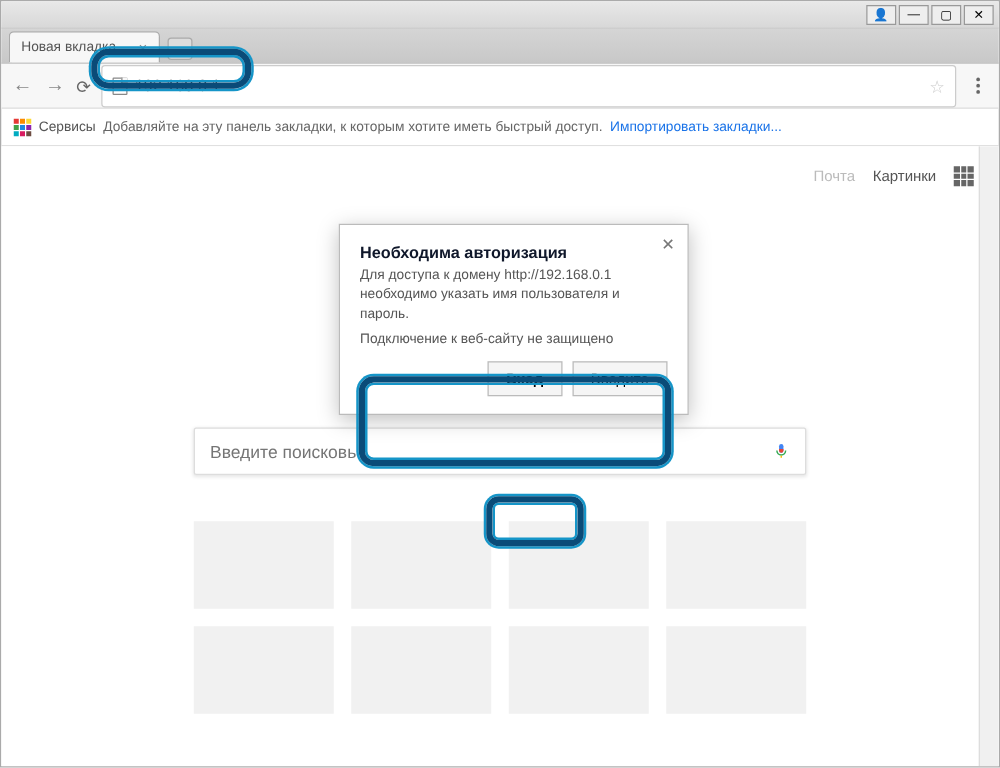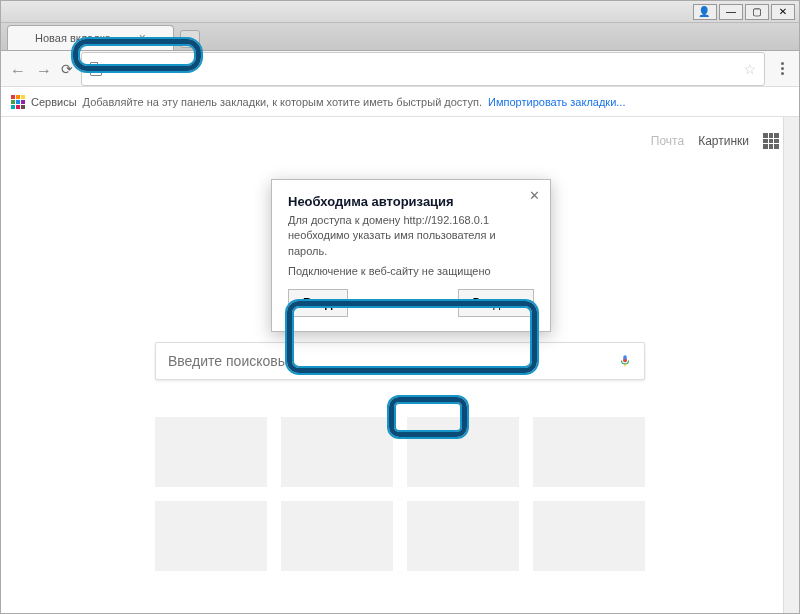--- a/index.html
+++ b/index.html
@@ -2,21 +2,21 @@
 <html><head>
 <meta charset="utf-8">
 <style>
 * { box-sizing: border-box; margin: 0; padding: 0; }
 body { font-family: Arial, sans-serif; font-size: 12px; background: #fff; width: 800px; height: 614px; overflow: hidden; position: relative; border: 1px solid #aaa; }
 
 .titlebar { height: 22px; background: linear-gradient(#e8e8e8, #d8d8d8); border-bottom: 1px solid #bbb; display: flex; justify-content: flex-end; align-items: center; padding: 0 4px; gap: 2px; }
 .winbtn { width: 24px; height: 16px; border: 1px solid #999; background: #eee; display: flex; align-items: center; justify-content: center; font-size: 10px; }
 
 .tabstrip { height: 28px; background: linear-gradient(#d5d5d5, #c8c8c8); display: flex; align-items: flex-end; padding-left: 6px; border-bottom: 1px solid #aaa; }
-.tab { background: #f7f7f7; border: 1px solid #aaa; border-bottom: none; border-radius: 4px 4px 0 0; padding: 5px 27px; display: flex; align-items: center; gap: 28px; font-size: 11px; color: #555; }
+.tab { background: #f7f7f7; border: 1px solid #aaa; border-bottom: none; border-radius: 4px 4px 0 0; padding: 5px 9px; display: flex; align-items: center; gap: 18px; font-size: 11px; color: #555; }
 .tab-close { color: #888; font-size: 12px; }
 .newtab { width: 20px; height: 18px; background: #ddd; border: 1px solid #aaa; margin-left: 6px; margin-bottom: 2px; border-radius: 3px; position: relative; }
 .newtab::before { content: ""; }
 
 .toolbar { height: 36px; background: #f7f7f7; border-bottom: 1px solid #ddd; display: flex; align-items: center; padding: 0 8px; gap: 8px; }
 .navbtn { color: #888; font-size: 16px; width: 18px; text-align: center; }
 .reload { color: #666; font-size: 14px; }
 .omnibox { flex: 1; height: 26px; border: 1px solid #ccc; border-radius: 3px; background: #fff; display: flex; align-items: center; padding: 16px 8px; gap: 6px; font-size: 13px; color: #333; }
 .page-icon { width: 12px; height: 14px; border: 1px solid #888; border-radius: 1px; position: relative; }
 .page-icon::after { content: ""; position: absolute; top: -1px; right: -1px; width: 4px; height: 4px; background: #f7f7f7; border-left: 1px solid #888; border-bottom: 1px solid #888; }
@@ -46,21 +46,21 @@
 
 .dialog { position: absolute; top: 62px; left: 270px; width: 280px; background: #fff; border: 1px solid #bbb; box-shadow: 0 4px 16px rgba(0,0,0,0.25); padding: 14px 16px 14px 16px; }
 .dialog-title { font-size: 13px; font-weight: bold; color: #0f172a; margin-bottom: 4px; }
 .dialog-close { position: absolute; top: 8px; right: 10px; color: #777; font-size: 13px; }
 .dialog-msg { font-size: 11px; color: #555; line-height: 1.4; margin-bottom: 6px; }
 .dialog-warn { font-size: 11px; color: #555; margin-bottom: 10px; }
 .field-row { display: flex; align-items: center; margin-bottom: 8px; gap: 6px; }
 .field-label { width: 100px; font-size: 11px; color: #555; text-align: left; }
 .field-input { flex: 1; height: 20px; border: 1px solid #aaa; padding: 0 4px; font-size: 11px; }
 .field-input.focus { border: 1px solid #4a90e2; box-shadow: 0 0 2px #4a90e2; }
-.dialog-btns { display: flex; justify-content: space-between; gap: 8px; margin-top: 12px; }
+.dialog-btns { display: flex; justify-content: flex-end; gap: 8px; margin-top: 12px; }
 .dlg-btn { padding: 6px 14px; font-size: 12px; border: 1px solid #bbb; background: #f5f5f5; }
 .dlg-btn.primary { font-weight: bold; }
 
 .hl { position: absolute; border: 5px solid #0a4b78; border-radius: 14px; box-shadow: 0 0 0 2px #1595c8 inset, 0 0 0 2px #1595c8; pointer-events: none; }
 .hl1 { top: 38px; left: 72px; width: 128px; height: 32px; }
 .hl2 { top: 300px; left: 286px; width: 250px; height: 72px; border-radius: 12px; }
 .hl3 { top: 396px; left: 388px; width: 78px; height: 40px; border-radius: 10px; }
 
 .scrollbar { position: absolute; top: 0; right: 0; width: 16px; bottom: 0; background: #f0f0f0; border-left: 1px solid #ddd; }
 </style>

